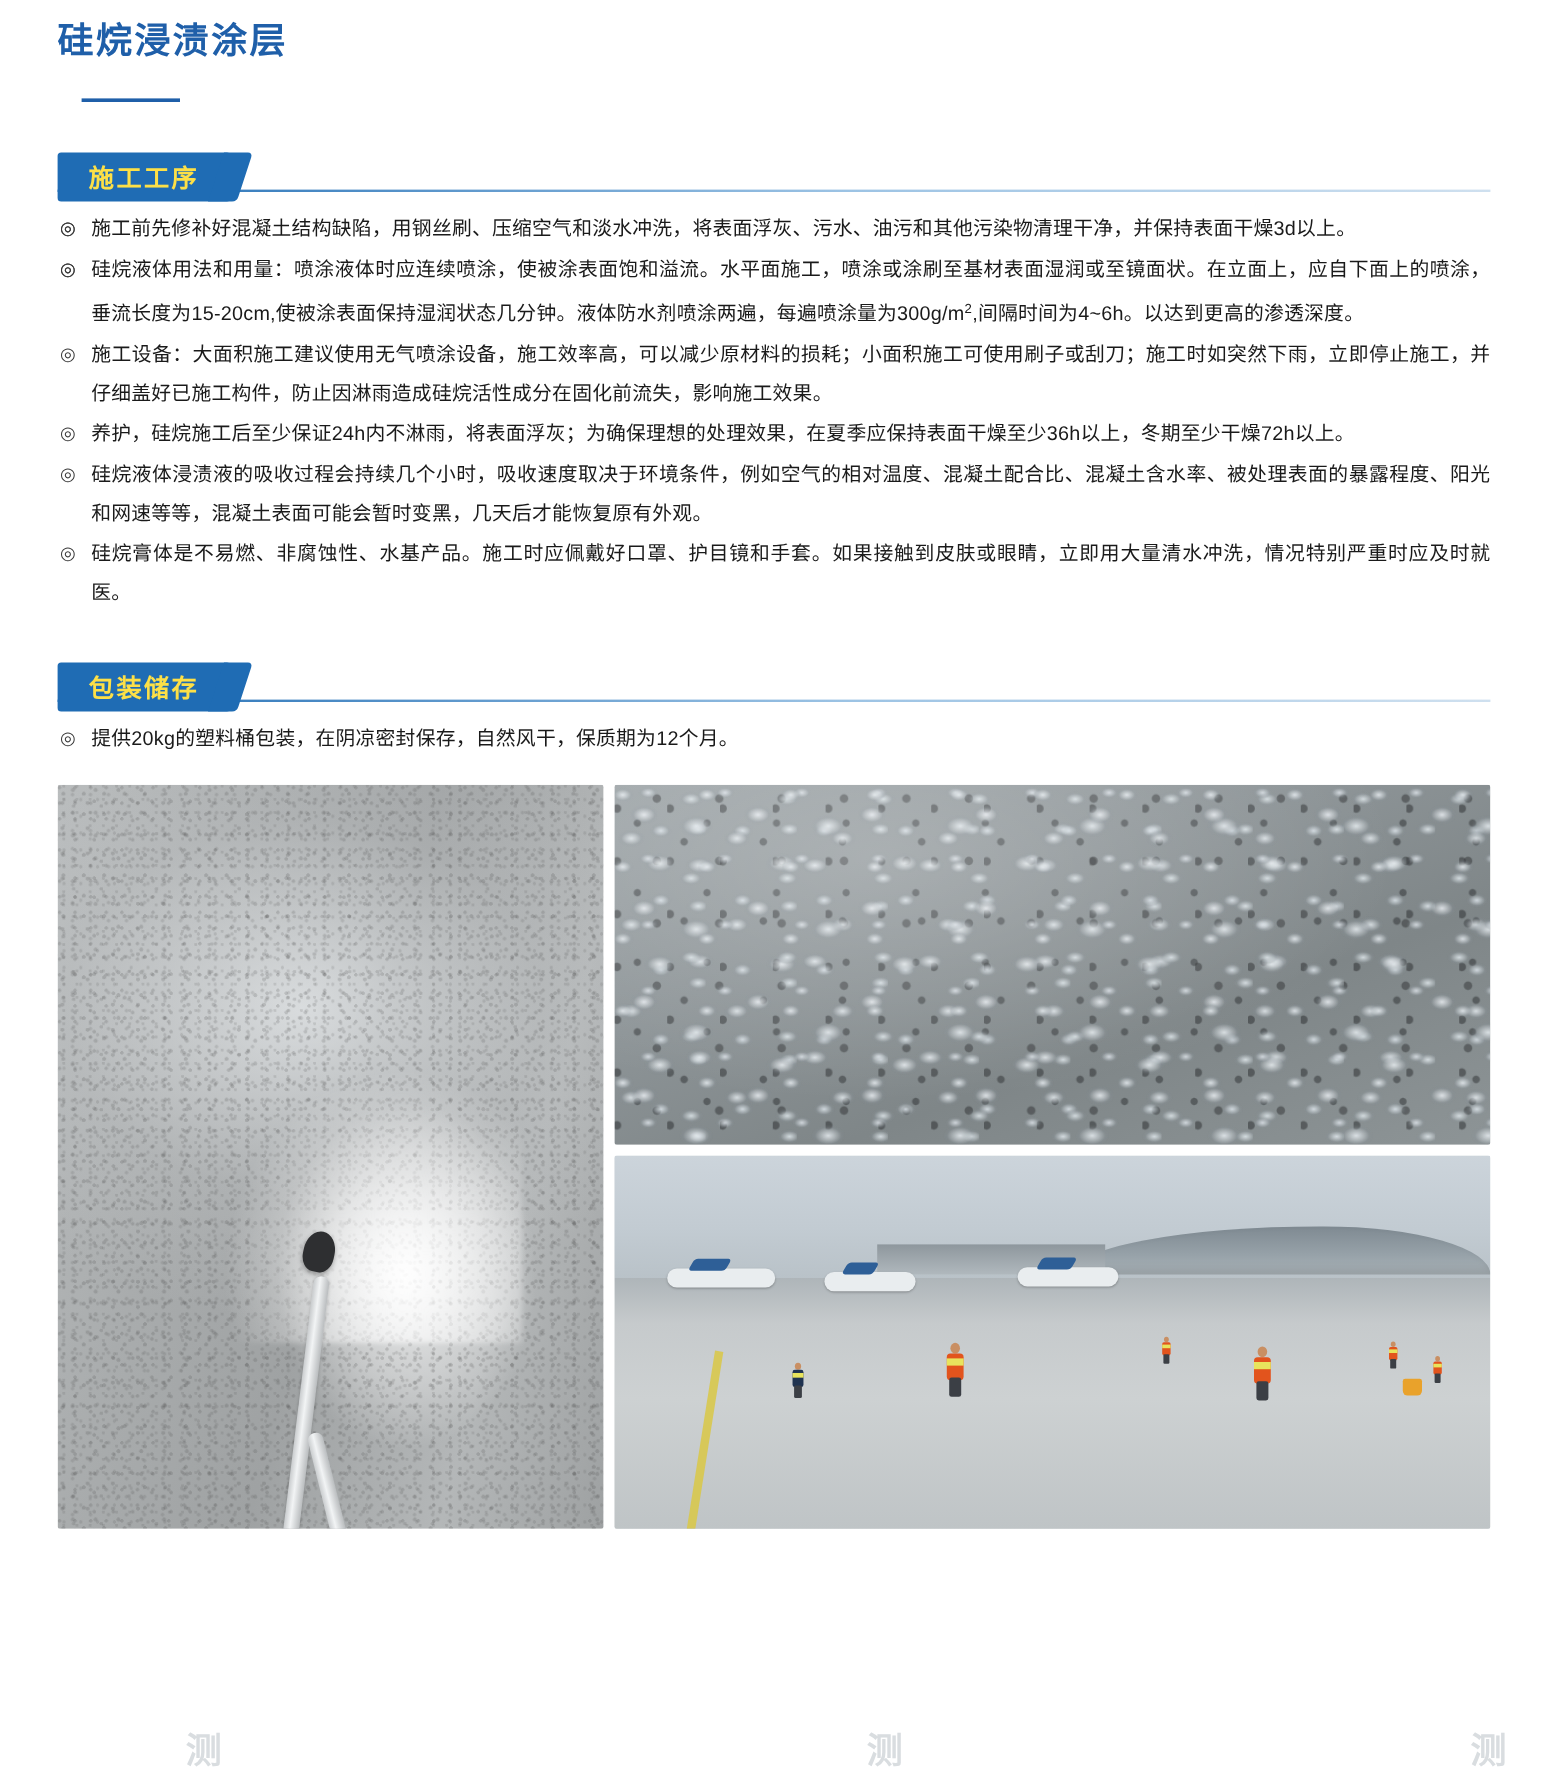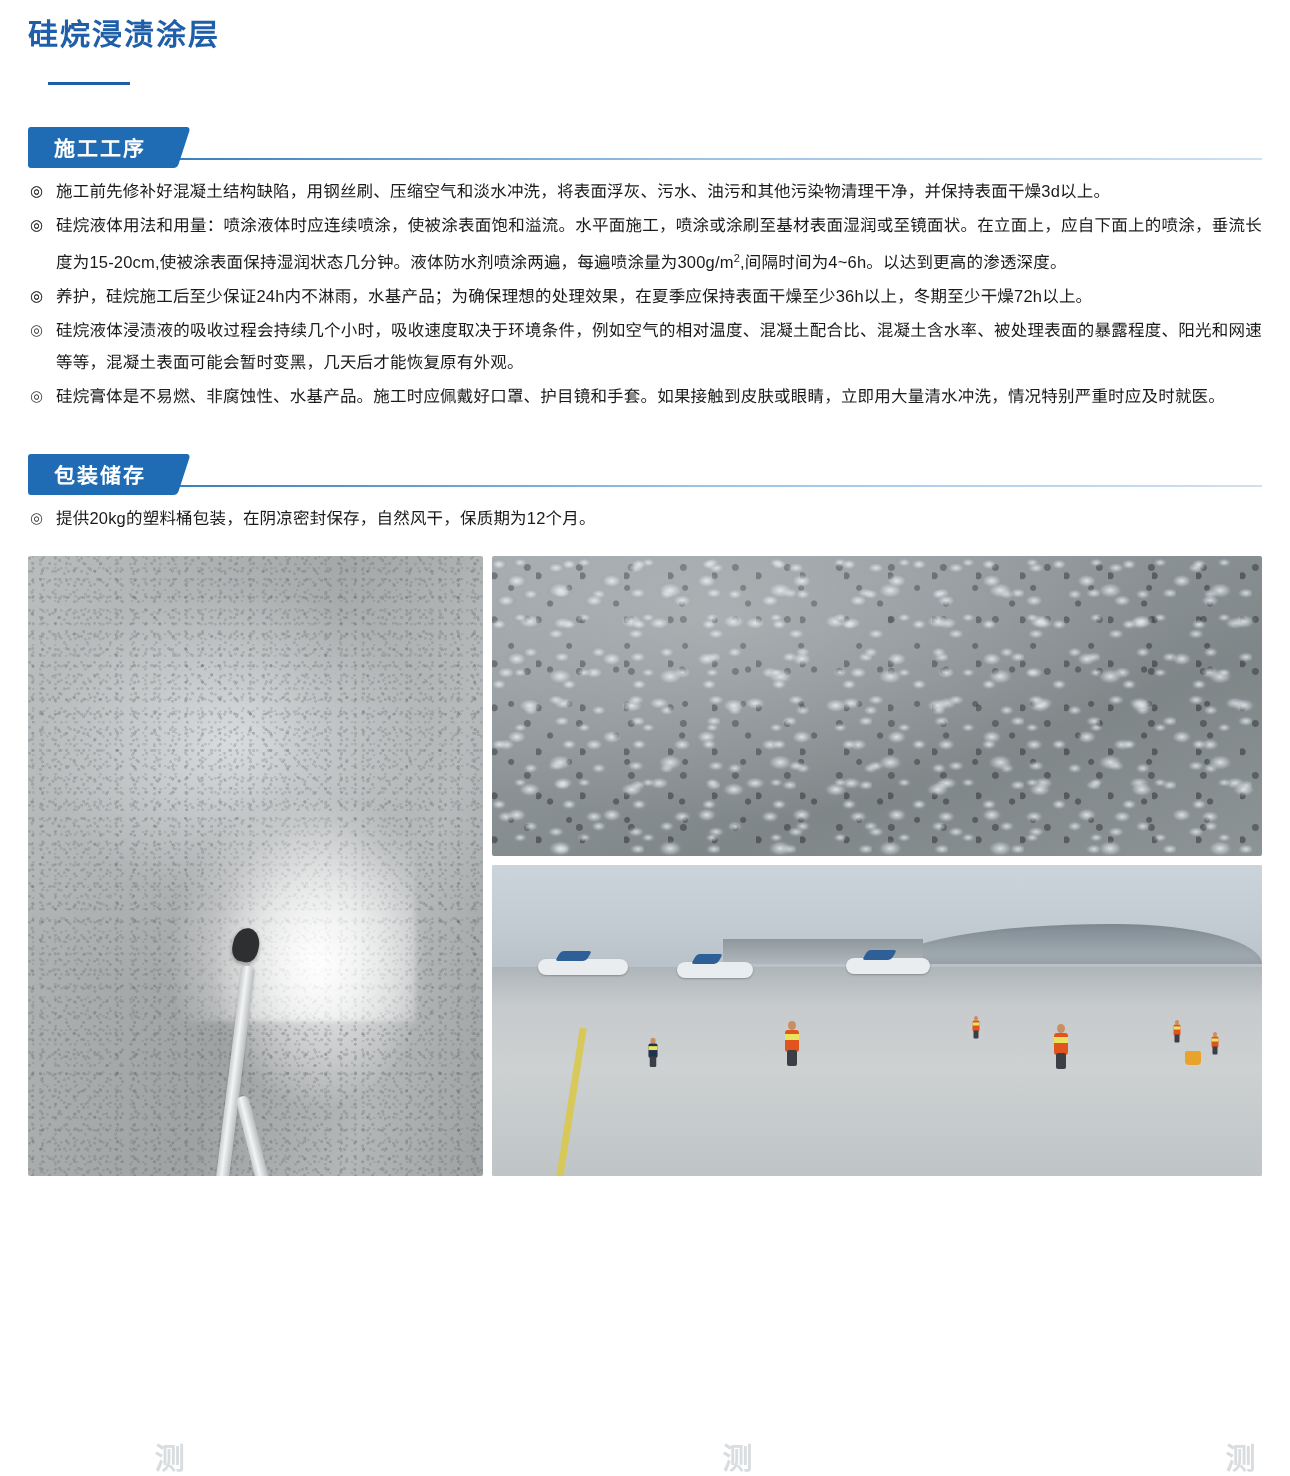--- a/index.html
+++ b/index.html
@@ -13,21 +13,21 @@
     position: relative;
     font-family: "Liberation Sans", "DejaVu Sans", sans-serif;
     color: #1a1a1a;
     overflow: hidden;
   }
   .page {
     position: relative;
     width: 1290px;
     height: 1476px;
     box-sizing: border-box;
-    padding: 0 28px;
+    padding: 0 48px;
   }
 
   
   .doc-title {
     font-size: 30px;
     font-weight: bold;
     color: #1f5fa9;
     letter-spacing: 2px;
     padding-top: 14px;
     margin: 0;
@@ -43,21 +43,21 @@
   
   .section-head {
     position: relative;
     margin-top: 42px;
     height: 34px;
   }
   .section-head .tag {
     display: inline-block;
     position: relative;
     background: #1f6cb4;
-    color: #ffffff;
+    color: #fde047;
     font-size: 21px;
     font-weight: bold;
     letter-spacing: 2px;
     padding: 5px 26px 6px 26px;
     border-radius: 3px 3px 3px 3px;
     z-index: 2;
   }
   .section-head .tag::after {
     content: "";
     position: absolute;
@@ -383,24 +383,25 @@
     </li>
     <li class="para">
       <span class="bullet">◎</span>
     </li>
     <li class="para">
       <span class="bullet">◎</span>
       <span>硅烷液体用法和用量：喷涂液体时应连续喷涂，使被涂表面饱和溢流。水平面施工，喷涂或涂刷至基材表面湿润或至镜面状。在立面上，应自下面上的喷涂，垂流长度为15-20cm,使被涂表面保持湿润状态几分钟。液体防水剂喷涂两遍，每遍喷涂量为300g/m<sup>2</sup>,间隔时间为4~6h。以达到更高的渗透深度。</span>
     </li>
     <li class="para">
       <span class="bullet">◎</span>
-    </li>
-    <li class="para">
-      <span class="bullet">◎</span>
-      <span>养护，硅烷施工后至少保证24h内不淋雨，水基产品；为确保理想的处理效果，在夏季应保持表面干燥至少36h以上，冬期至少干燥72h以上。</span>
+      <span>施工设备：大面积施工建议使用无气喷涂设备，施工效率高，可以减少原材料的损耗；小面积施工可使用刷子或刮刀；施工时如突然下雨，立即停止施工，并仔细盖好已施工构件，防止因淋雨造成硅烷活性成分在固化前流失，影响施工效果。</span>
+    </li>
+    <li class="para">
+      <span class="bullet">◎</span>
+      <span>养护，硅烷施工后至少保证24h内不淋雨，将表面浮灰；为确保理想的处理效果，在夏季应保持表面干燥至少36h以上，冬期至少干燥72h以上。</span>
     </li>
     <li class="para">
       <span class="bullet">◎</span>
       <span>硅烷液体浸渍液的吸收过程会持续几个小时，吸收速度取决于环境条件，例如空气的相对温度、混凝土配合比、混凝土含水率、被处理表面的暴露程度、阳光和网速等等，混凝土表面可能会暂时变黑，几天后才能恢复原有外观。</span>
     </li>
     <li class="para">
       <span class="bullet">◎</span>
       <span>硅烷膏体是不易燃、非腐蚀性、水基产品。施工时应佩戴好口罩、护目镜和手套。如果接触到皮肤或眼睛，立即用大量清水冲洗，情况特别严重时应及时就医。</span>
     </li>
   </ul>

